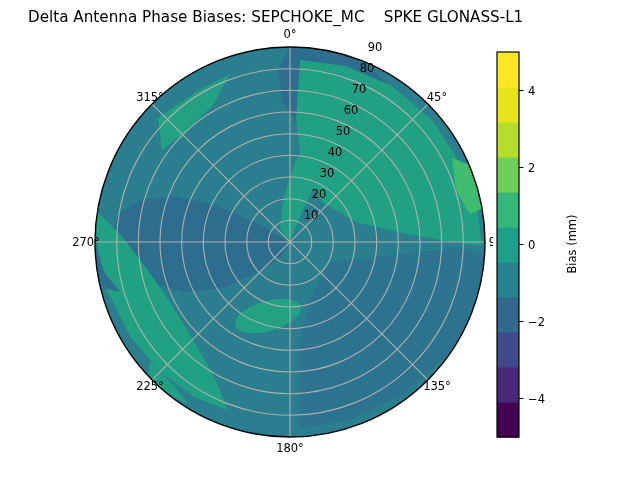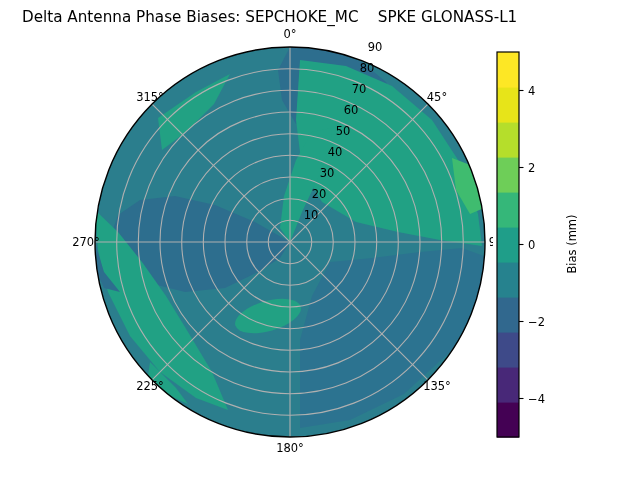--- a/index.html
+++ b/index.html
@@ -20,21 +20,21 @@
     top: 0;
     width: 640px;
     height: 480px;
   }
   .fig-title {
     position: absolute;
     left: 0;
     top: 8px;
     width: 640px;
     text-align: left;
-    padding-left: 22px;
+    padding-left: 28px;
     box-sizing: border-box;
     font-size: 15.2px;
     color: #000000;
     white-space: pre;
     letter-spacing: 0px;
   }
   svg { display: block; }
   .tick-label {
     font-family: "DejaVu Sans", sans-serif;
     font-size: 11.5px;

